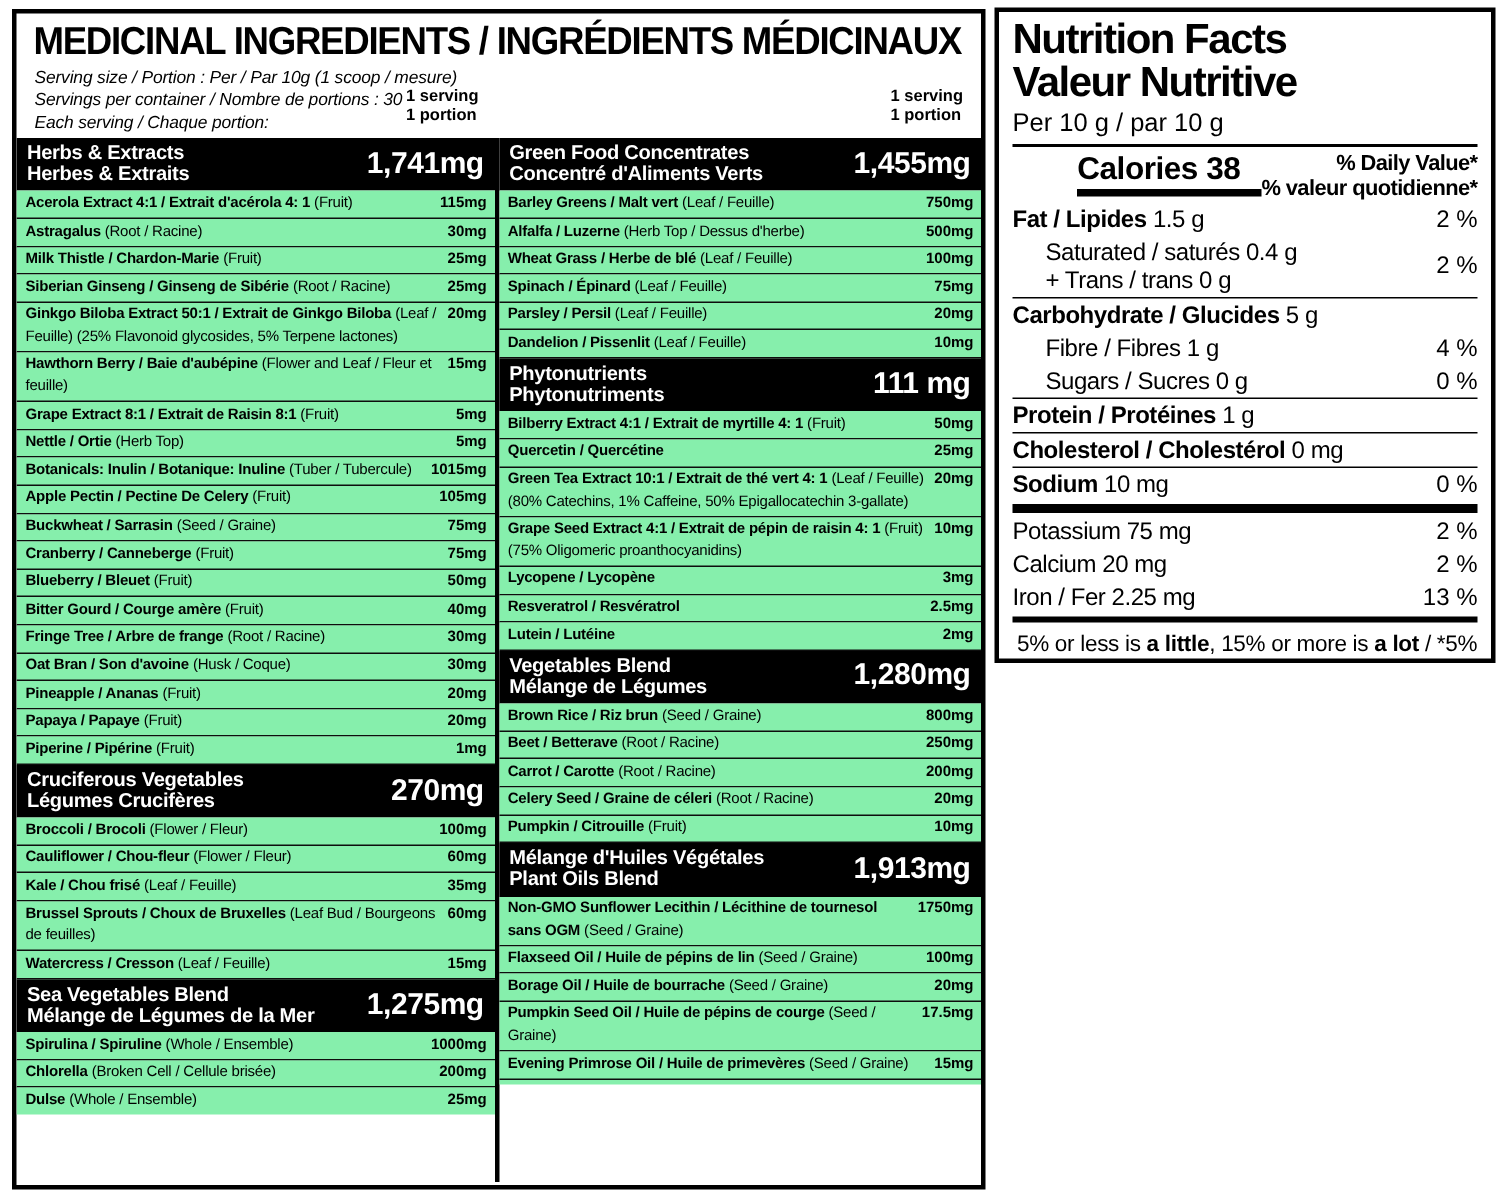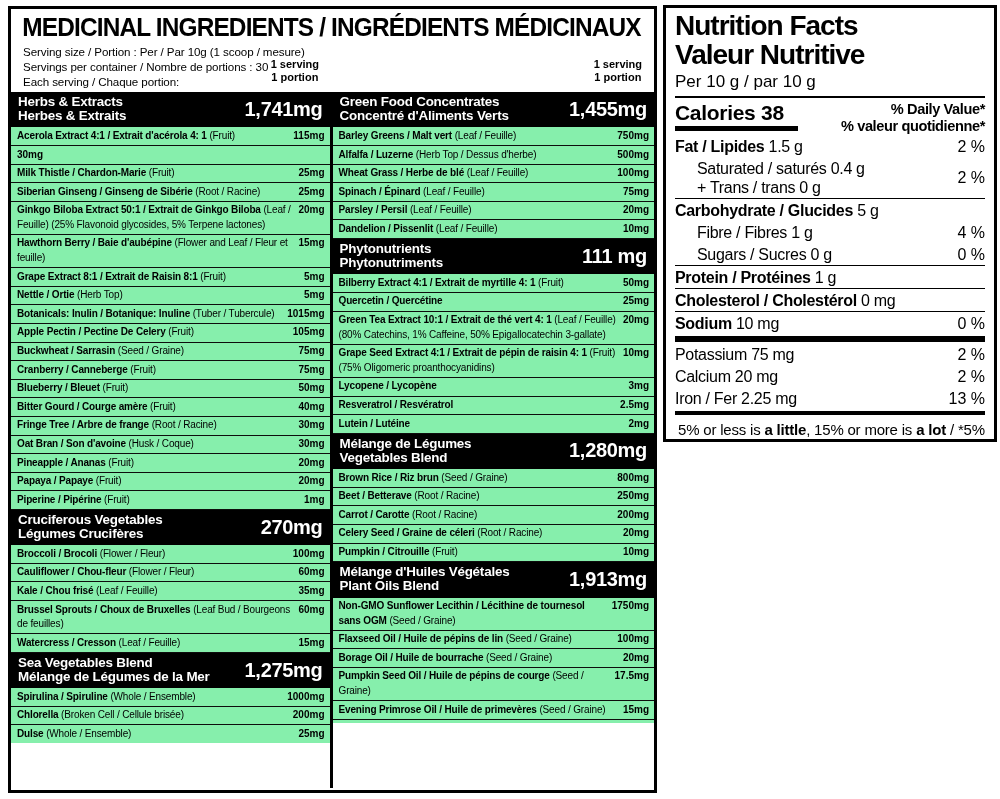--- a/index.html
+++ b/index.html
@@ -12,22 +12,22 @@
   
   .med-panel {
     position:absolute; left:8px; top:6px; width:649px; height:787px;
     border:3px solid #000; box-sizing:border-box; background:#fff; overflow:hidden;
   }
   .med-title {
     font-weight:bold; font-size:26px; line-height:30px; letter-spacing:-0.9px;
     padding:3px 6px 0 12px; white-space:nowrap; transform-origin:left center;
   }
   .serving-area { position:relative; height:50px; padding:2px 0 0 12px; box-sizing:border-box; }
-  .serving-line { font-size:11.6px; line-height:15px; letter-spacing:-0.1px; }
-  .per-serving { position:absolute; top:16px; text-align:center; font-size:11px; line-height:13px; font-weight:bold; }
+  .serving-line { font-size:11.6px; line-height:15px; letter-spacing:-0.1px;font-style:italic; }
+  .per-serving { position:absolute; top:16px; text-align:left; font-size:11px; line-height:13px; font-weight:bold; }
   .per-serving.left-col-hdr  { right:335px; }
   .per-serving.right-col-hdr { right:12px; }
 
   .cols { display:flex; align-items:stretch; border-top:0; height:calc(100% - 85px); }
   .col { width:50%; box-sizing:border-box; display:flex; flex-direction:column; }
   .col.first { border-right:3px solid #000; }
 
   .sec-hdr {
     background:#000; color:#fff; display:flex; align-items:center;
     padding:3px 7px 4px 7px; gap:4px;
@@ -46,21 +46,21 @@
 
   
   .nf-panel {
     position:absolute; left:663px; top:5px; width:334px; height:437px;
     border:3px solid #000; box-sizing:border-box; background:#fff;
     padding:4px 9px 22px 9px; overflow:hidden;
   }
   .nf-title { font-weight:bold; font-size:28px; line-height:28.5px; letter-spacing:-1px; }
   .nf-per { font-size:17px; line-height:20px; padding:3px 0 4px 0; }
   .nf-rule-med { border-top:2.2px solid #000; }
-  .cal-wrap { display:flex; justify-content:space-between; align-items:flex-start; padding-top:3px; }
+  .cal-wrap { display:flex; justify-content:flex-end; align-items:flex-start; padding-top:3px; }
   .cal-txt { font-size:21px; line-height:23px; font-weight:bold; border-bottom:5px solid #000; padding:0 14px 2px 0; letter-spacing:-0.3px; }
   .dv-hdr { text-align:right; font-size:14.6px; line-height:17px; font-weight:bold; letter-spacing:-0.4px; }
 
   .nf-row { display:flex; font-size:16px; line-height:19px; padding:1.5px 0; }
   .nf-row.rule-above { border-top:1.6px solid #000; }
   .nf-label { flex:1; letter-spacing:-0.3px; }
   .nf-label .b { font-weight:bold; }
   .nf-label.ind { padding-left:22px; }
   .nf-dv { white-space:nowrap; text-align:right; }
   .nf-row.grp { align-items:center; }
@@ -94,20 +94,21 @@
             <div>Herbs &amp; Extracts</div>
             <div>Herbes &amp; Extraits</div>
           </div>
           <div class="sec-amt">1,741mg</div>
         </div>
         <div class="ing-row">
           <div class="ing-name"><span>Acerola Extract 4:1 / Extrait d'acérola 4: 1</span> <span class="ing-part">(Fruit)</span></div>
           <div class="ing-amt">115mg</div>
         </div>
         <div class="ing-row">
+          <div class="ing-name"><span>Astragalus</span> <span class="ing-part">(Root / Racine)</span></div>
           <div class="ing-amt">30mg</div>
         </div>
         <div class="ing-row">
           <div class="ing-name"><span>Milk Thistle / Chardon-Marie</span> <span class="ing-part">(Fruit)</span></div>
           <div class="ing-amt">25mg</div>
         </div>
         <div class="ing-row">
           <div class="ing-name"><span>Siberian Ginseng / Ginseng de Sibérie</span> <span class="ing-part">(Root / Racine)</span></div>
           <div class="ing-amt">25mg</div>
         </div>
@@ -280,22 +281,22 @@
         <div class="ing-row">
           <div class="ing-name"><span>Resveratrol / Resvératrol</span></div>
           <div class="ing-amt">2.5mg</div>
         </div>
         <div class="ing-row">
           <div class="ing-name"><span>Lutein / Lutéine</span></div>
           <div class="ing-amt">2mg</div>
         </div>
         <div class="sec-hdr">
           <div class="sec-names">
+            <div>Vegetables Blend</div>
             <div>Mélange de Légumes</div>
-            <div>Vegetables Blend</div>
           </div>
           <div class="sec-amt">1,280mg</div>
         </div>
         <div class="ing-row">
           <div class="ing-name"><span>Brown Rice / Riz brun</span> <span class="ing-part">(Seed / Graine)</span></div>
           <div class="ing-amt">800mg</div>
         </div>
         <div class="ing-row">
           <div class="ing-name"><span>Beet / Betterave</span> <span class="ing-part">(Root / Racine)</span></div>
           <div class="ing-amt">250mg</div>

